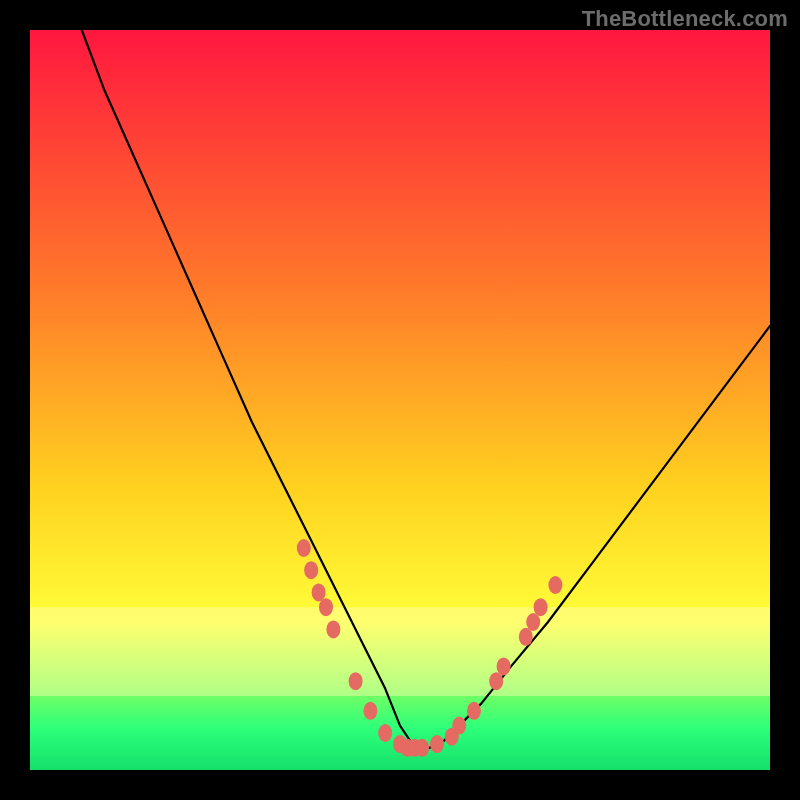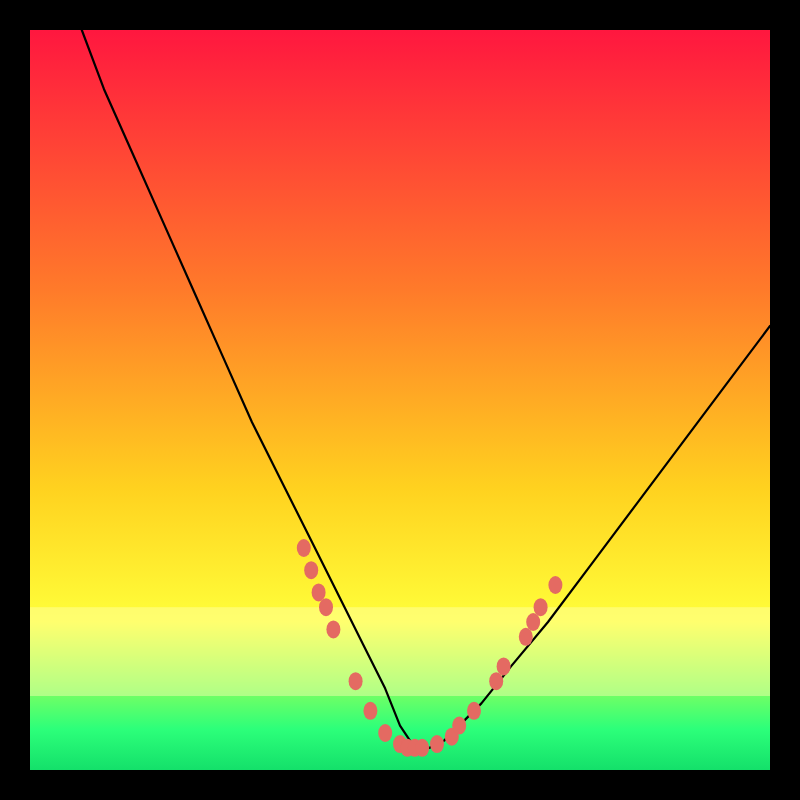--- a/index.html
+++ b/index.html
@@ -33,20 +33,21 @@
     font-weight: 600;
     letter-spacing: 0.2px;
     user-select: none;
   }
   svg { display: block; }
 </style>
 </head>
 <body>
 <div class="frame">
 
+  <div class="watermark">TheBottleneck.com</div>
 
   <div class="plot">
     <svg id="chartSvg" width="740" height="740" viewBox="0 0 740 740">
         <defs>
           <linearGradient id="bg" x1="0" y1="0" x2="0" y2="1">
             <stop offset="0%" stop-color="#ff173f"></stop>
             <stop offset="35%" stop-color="#ff7a2a"></stop>
             <stop offset="62%" stop-color="#ffd21f"></stop>
             <stop offset="80%" stop-color="#ffff3a"></stop>
             <stop offset="94.5%" stop-color="#2cff7a"></stop>

